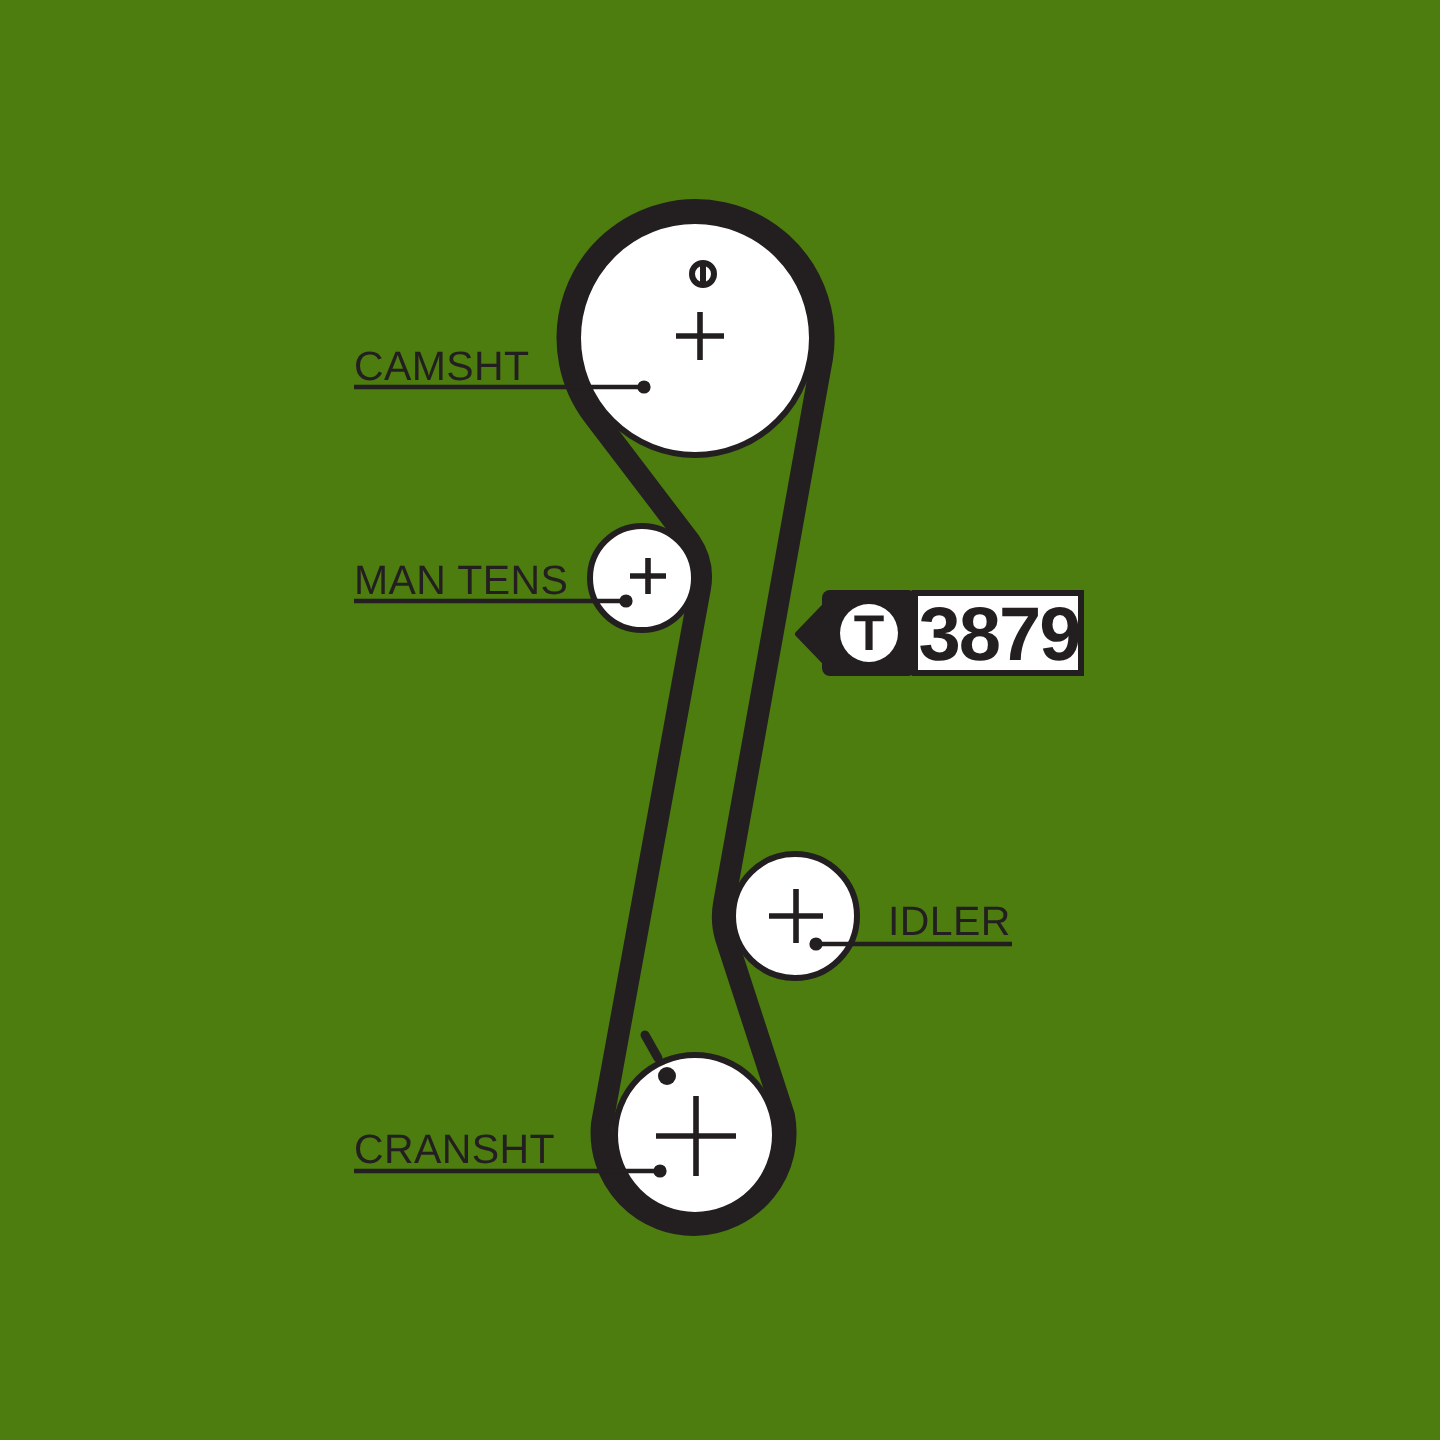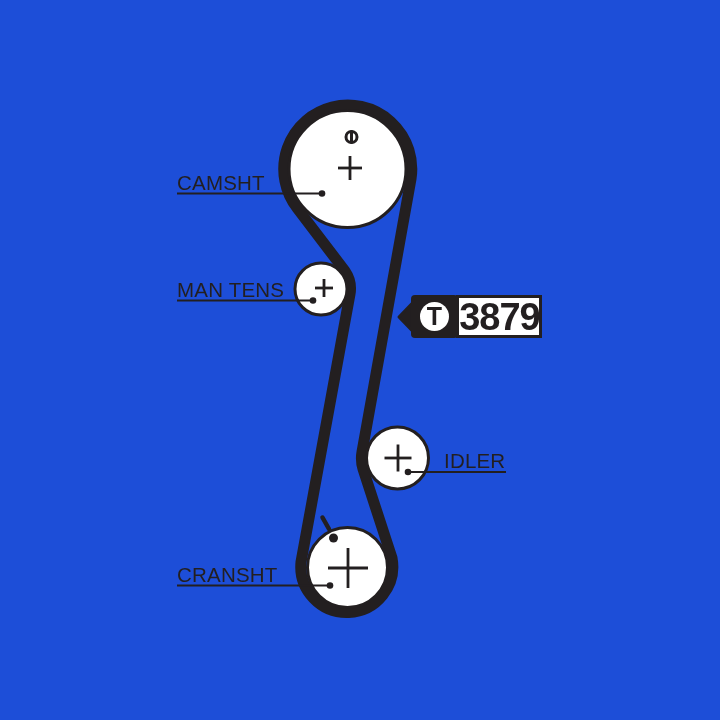--- a/index.html
+++ b/index.html
@@ -8,21 +8,21 @@
     background: #ffffff;
     width: 720px;
     height: 720px;
     overflow: hidden;
     font-family: "Liberation Sans", sans-serif;
   }
   .stage {
     position: relative;
     width: 720px;
     height: 720px;
-    background: #1d4ed8;
+    background: #4d7c0f;
   }
   svg { display: block; }
   text {
     font-family: "Liberation Sans", sans-serif;
     fill: #231f20;
   }
   .pulley-label {
     font-size: 20.5px;
     letter-spacing: 0.2px;
   }

